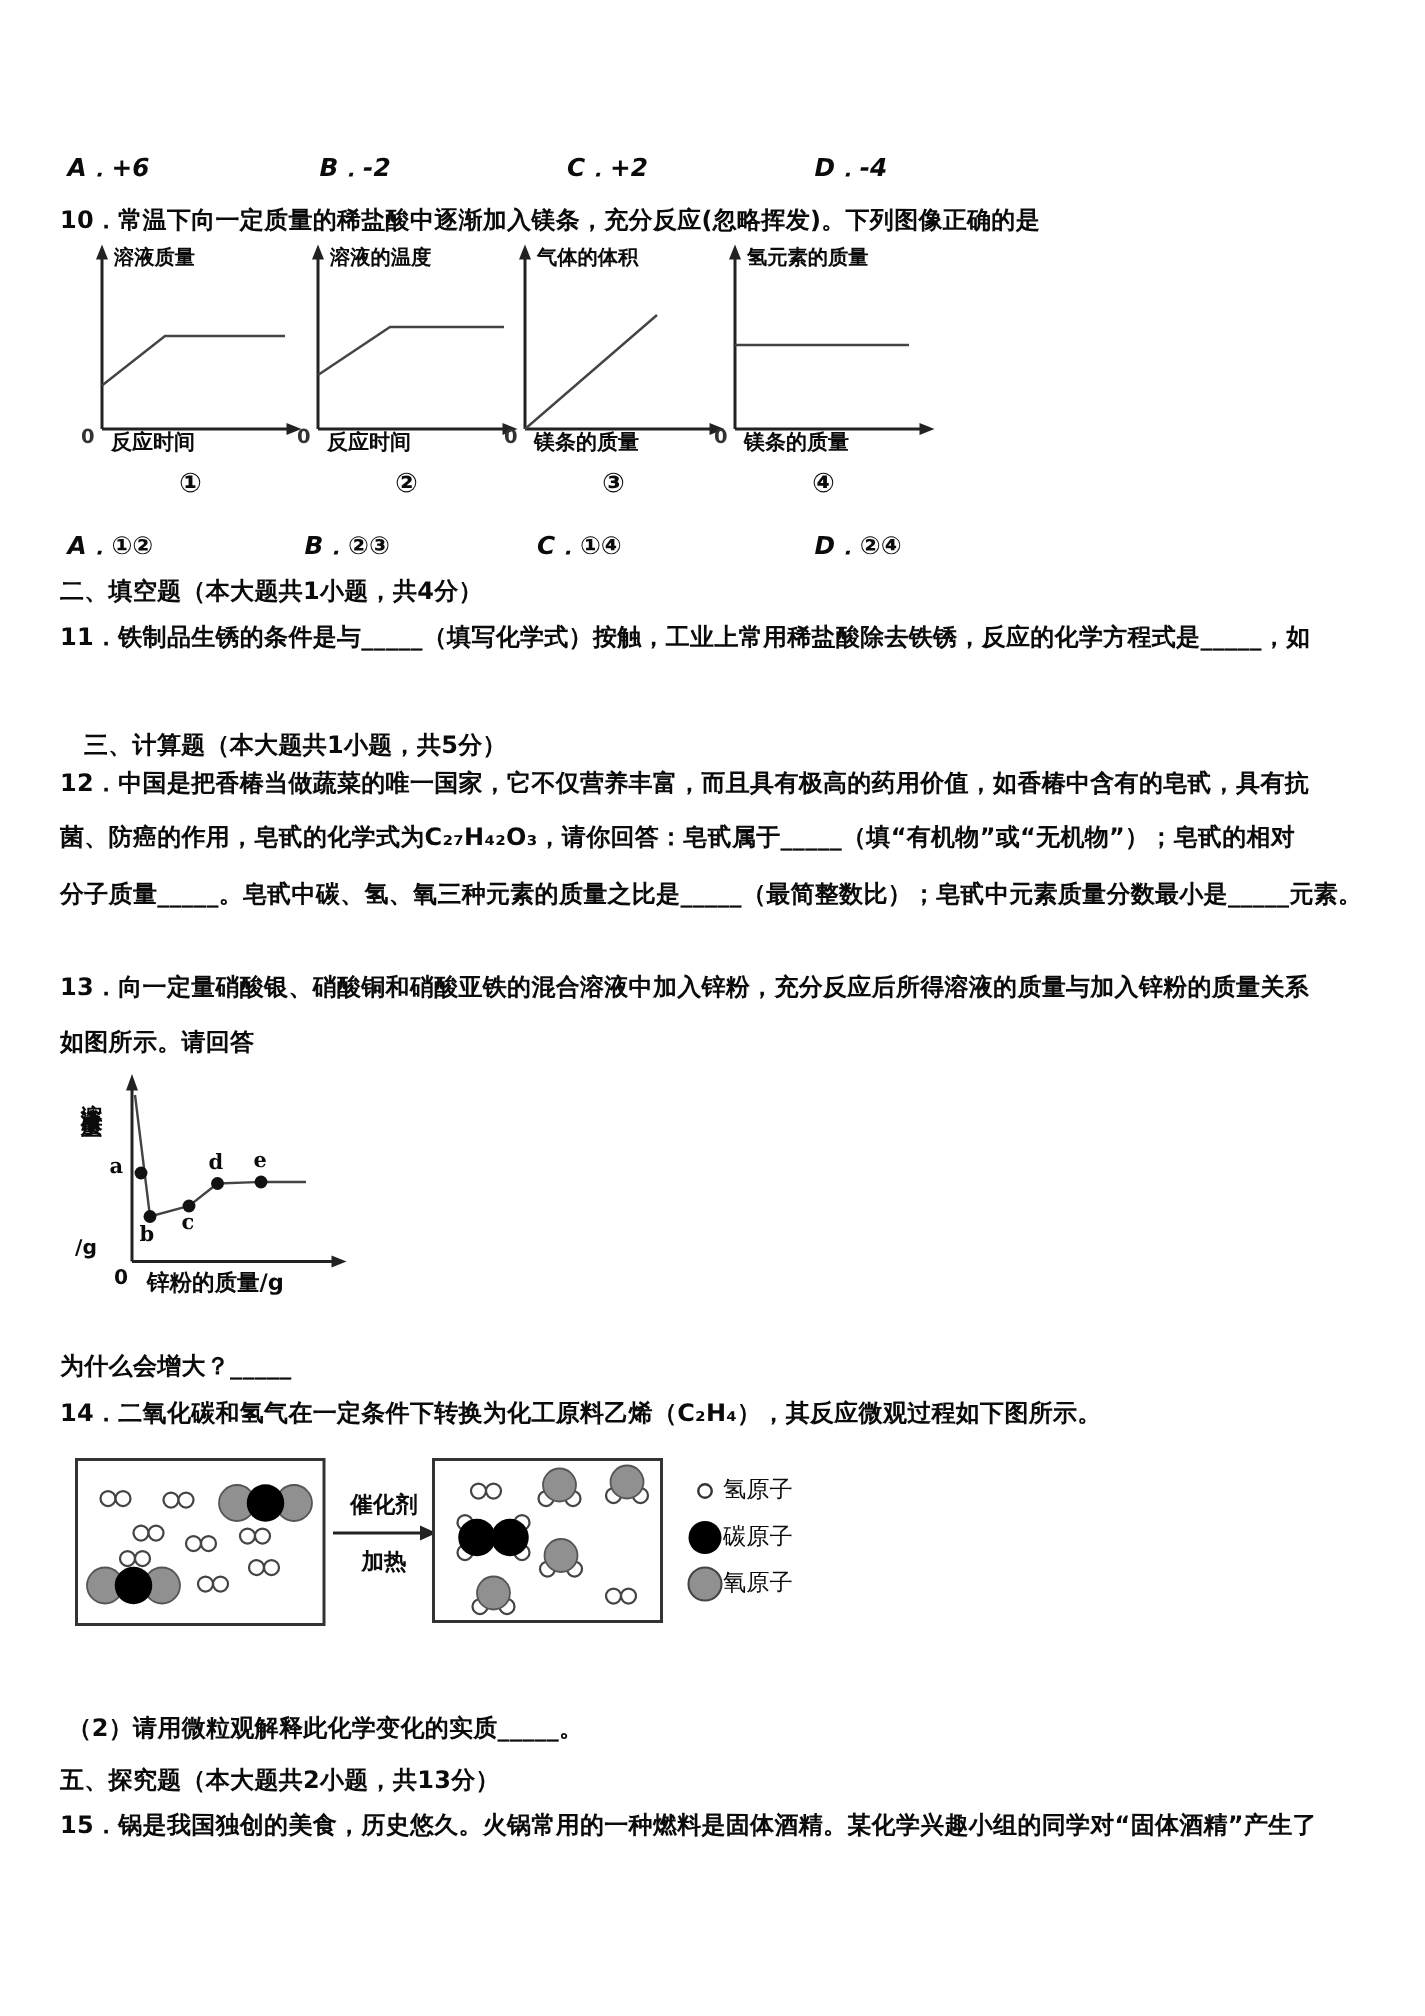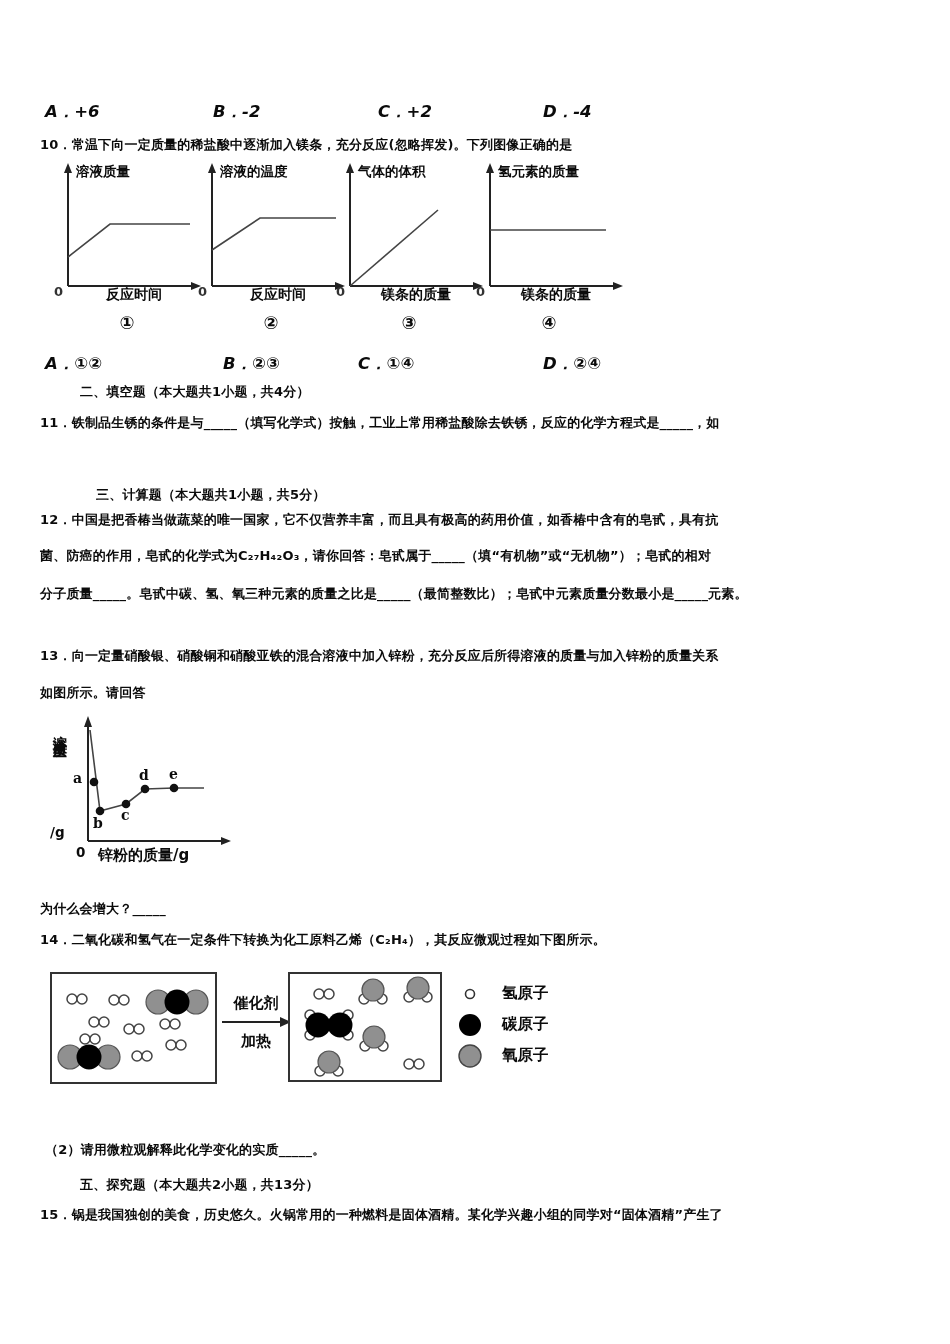--- a/index.html
+++ b/index.html
@@ -1,41 +1,41 @@
 <!DOCTYPE html>
 <html><head>
 <meta charset="utf-8">
 <style>
   html,body{margin:0;padding:0;background:#fff;}
   #page{position:relative;width:950px;height:1344px;background:#ffffff;overflow:hidden;
         font-family:"DejaVu Sans","Liberation Sans",sans-serif;color:#0b0b0b;}
-  .line{position:absolute;font-size:13px;font-weight:600;white-space:nowrap;line-height:1.25;letter-spacing:0.2px;}
-  .sect{font-weight:700;margin-left:40px;}
+  .line{position:absolute;font-size:16px;font-weight:600;white-space:nowrap;line-height:1.25;letter-spacing:0.2px;}
+  .sect{font-weight:700;}
   .opt{position:absolute;font-size:16.5px;font-weight:700;white-space:nowrap;font-style:italic;}
   .mchart{position:absolute;width:150px;height:180px;}
   .mchart svg{position:absolute;left:0;top:0;}
   .mchart .ylab{position:absolute;left:24px;top:1px;font-size:13.5px;font-weight:600;white-space:nowrap;}
   .mchart .zero{position:absolute;left:2px;top:122px;font-size:13px;font-weight:600;color:#333;}
-  .mchart .xlab{position:absolute;left:22px;top:124px;width:120px;text-align:center;font-size:14px;font-weight:600;white-space:nowrap;}
+  .mchart .xlab{position:absolute;left:22px;top:124px;width:120px;font-size:14px;font-weight:600;white-space:nowrap;}
   .mchart .cnum{position:absolute;left:0;top:150px;width:100%;text-align:center;font-size:18px;font-weight:600;}
   .axisline{stroke:#222;stroke-width:2;fill:none;}
   .curve{stroke:#444;stroke-width:1.6;fill:none;}
   #q13chart{position:absolute;left:40px;top:712px;width:210px;height:168px;}
   #q13chart .ylab-cn{position:absolute;left:10px;top:12px;font-size:14.5px;font-weight:600;
       writing-mode:vertical-lr;text-orientation:upright;letter-spacing:3px;}
   #q13chart .ylab-unit{position:absolute;left:10px;top:112px;font-size:13.5px;font-weight:600;}
   #q13chart .zero{position:absolute;left:36px;top:132px;font-size:13.5px;font-weight:600;}
   #q13chart .xlab{position:absolute;left:58px;top:134px;font-size:15px;font-weight:600;white-space:nowrap;}
   .ptlab{position:absolute;font-size:14px;font-weight:600;font-family:"DejaVu Serif","Liberation Serif",serif;}
   .molbox{position:absolute;border:2px solid #333;background:#fff;}
   .arrowzone{position:absolute;left:220px;top:994px;width:72px;height:62px;text-align:center;}
   .arrowzone .t{font-size:15px;font-weight:600;white-space:nowrap;}
   .legend{position:absolute;left:458px;top:978px;}
   .legrow{display:flex;align-items:center;height:31px;}
-  .legrow .txt{font-size:15.5px;font-weight:700;margin-left:20px;text-align:center;}
+  .legrow .txt{font-size:15.5px;font-weight:400;margin-left:0;text-align:center;}
 </style>
 </head>
 <body>
 
 <div id="page">
 
   <span class="opt" style="left:45px;top:101px">A．+6</span>
   <span class="opt" style="left:213px;top:101px">B．-2</span>
   <span class="opt" style="left:378px;top:101px">C．+2</span>
   <span class="opt" style="left:543px;top:101px">D．-4</span>
@@ -92,21 +92,21 @@
       <polygon points="139,120 149,124 139,128" fill="#222"></polygon>
       <polyline class="curve" points="16,68 132,68"></polyline>
     </svg>
     <span class="ylab">氢元素的质量</span>
     <span class="zero">0</span>
     <span class="xlab">镁条的质量</span>
     <span class="cnum">④</span>
   </div>
 
   <span class="opt" style="left:45px;top:353px">A．①②</span>
-  <span class="opt" style="left:223px;top:353px">B．②③</span>
+  <span class="opt" style="left:203px;top:353px">B．②③</span>
   <span class="opt" style="left:358px;top:353px">C．①④</span>
   <span class="opt" style="left:543px;top:353px">D．②④</span>
 
   <div class="line sect" style="left:40px;top:384px">二、填空题（本大题共1小题，共4分）</div>
   <div class="line" style="left:40px;top:415px">11．铁制品生锈的条件是与_____（填写化学式）按触，工业上常用稀盐酸除去铁锈，反应的化学方程式是_____，如</div>
 
   <div class="line sect" style="left:56px;top:487px">三、计算题（本大题共1小题，共5分）</div>
   <div class="line" style="left:40px;top:512px">12．中国是把香椿当做蔬菜的唯一国家，它不仅营养丰富，而且具有极高的药用价值，如香椿中含有的皂甙，具有抗</div>
   <div class="line" style="left:40px;top:586px">分子质量_____。皂甙中碳、氢、氧三种元素的质量之比是_____（最简整数比）；皂甙中元素质量分数最小是_____元素。</div>
   <div class="line" style="left:40px;top:548px">菌、防癌的作用，皂甙的化学式为C₂₇H₄₂O₃，请你回答：皂甙属于_____（填“有机物”或“无机物”）；皂甙的相对</div>

